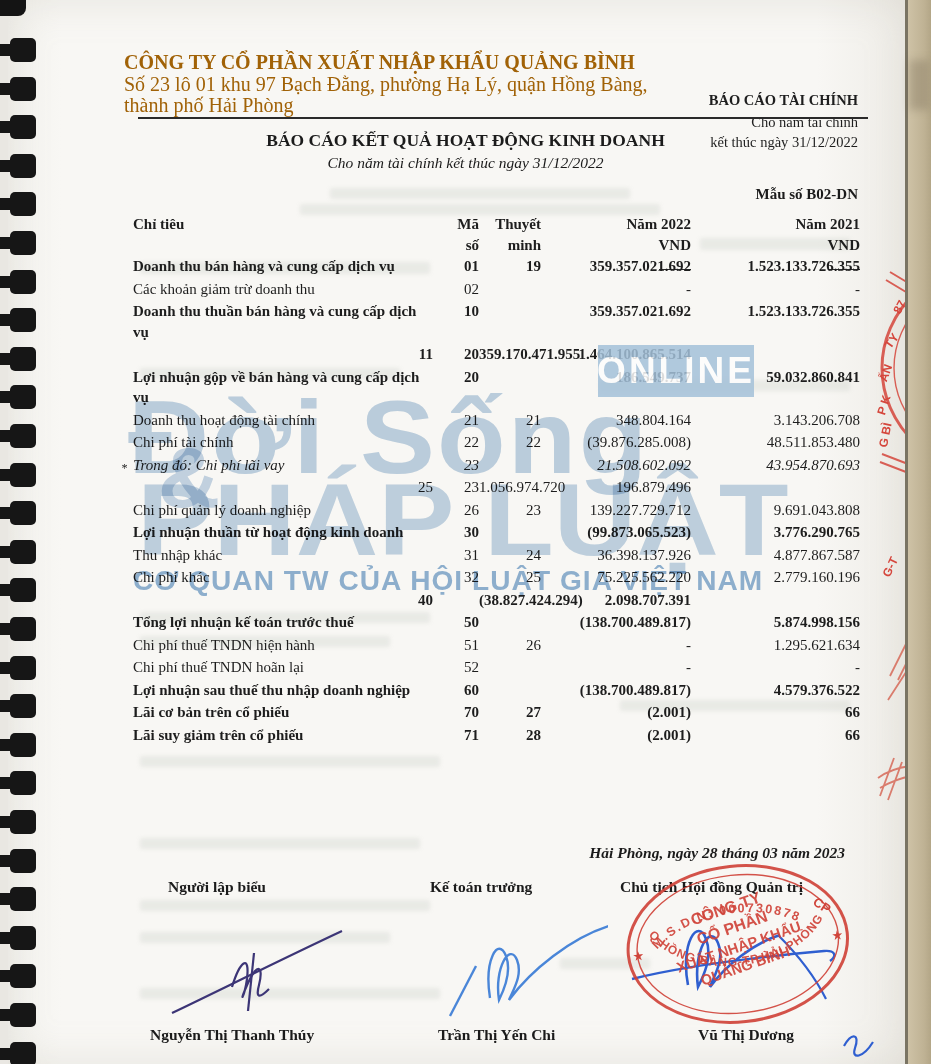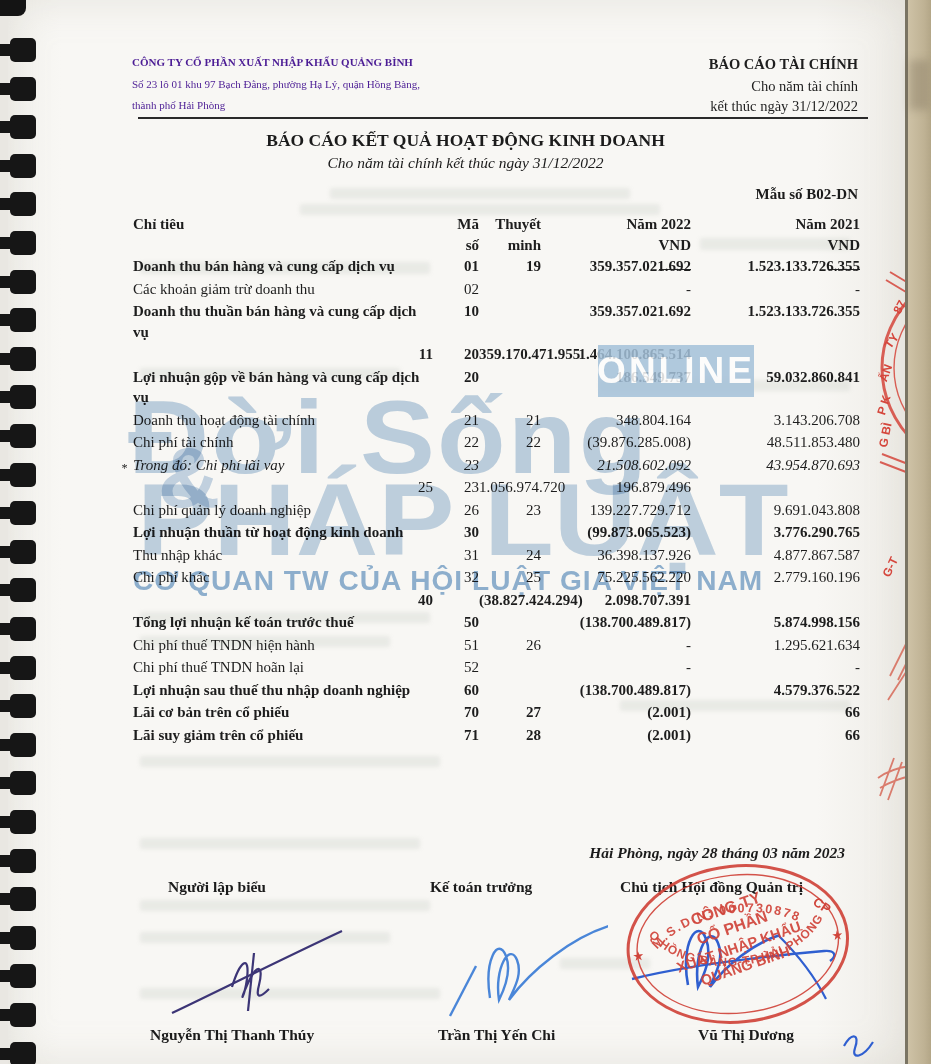--- a/index.html
+++ b/index.html
@@ -12,22 +12,22 @@
   .tan-strip{position:absolute;left:908px;top:0;width:23px;height:1064px;
         background:linear-gradient(90deg,#cec2a6,#bfb294 70%,#b3a687);}
   .tan-smudge{position:absolute;left:909px;top:60px;width:20px;height:50px;
         background:rgba(90,80,60,.25);filter:blur(4px);}
   .corner-blob{position:absolute;left:0;top:0;width:26px;height:16px;background:#141414;border-radius:0 0 8px 0;}
   
   .tab{position:absolute;left:0;height:24px;width:36px;}
   .tab .stem{position:absolute;left:0;top:6px;width:14px;height:12px;background:#161616;}
   .tab .head{position:absolute;left:10px;top:0;width:26px;height:24px;background:#161616;border-radius:5px;}
   
-  .hl{position:absolute;left:132px;color:#4c1d95;font-size:11px;line-height:21px;}
-  .hr-block{position:absolute;right:73px;text-align:right;color:#1e1e1e;font-size:14.5px;line-height:21px;}
+  .hl{position:absolute;left:124px;color:#a16207;font-size:20px;line-height:21px;}
+  .hr-block{position:absolute;right:73px;text-align:right;color:#1e1e1e;font-size:14.5px;line-height:21px;margin-top:36px;}
   .rule{position:absolute;background:#2a2a2a;height:2px;}
   b.t{font-weight:bold;}
   .title{position:absolute;left:0;width:931px;text-align:center;color:#1b1b1b;}
   
   .tbl{position:absolute;left:133px;top:214px;width:727px;font-size:15px;color:#1d1d1d;}
   .thead{display:grid;grid-template-columns:300px 46px 62px 150px 169px;font-weight:bold;}
   .thead .c{line-height:21px;}
   .num{text-align:right;}
   .ctr{text-align:right;}
   .vnd{border-bottom:1.6px solid #2a2a2a;padding-bottom:16px;}

